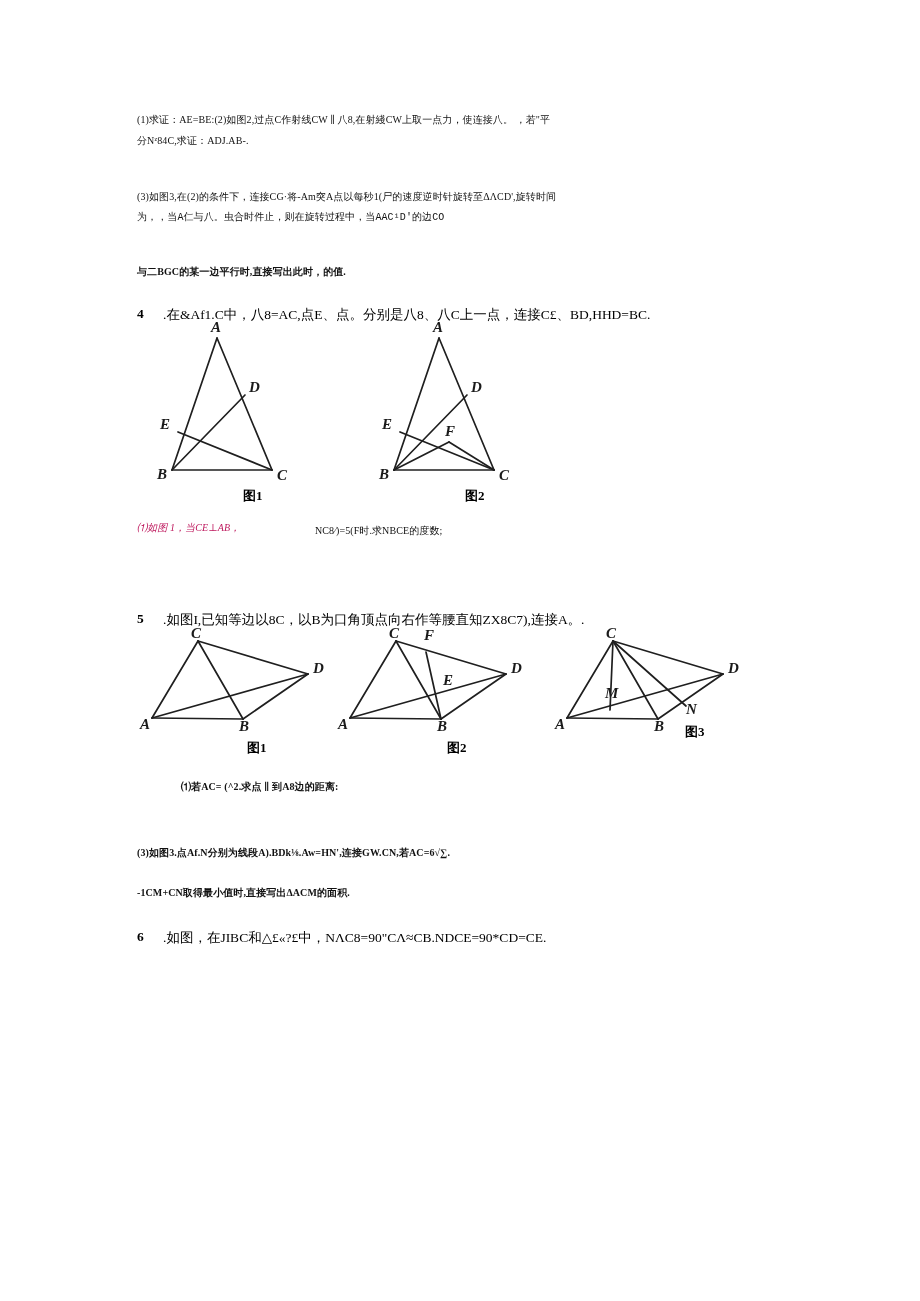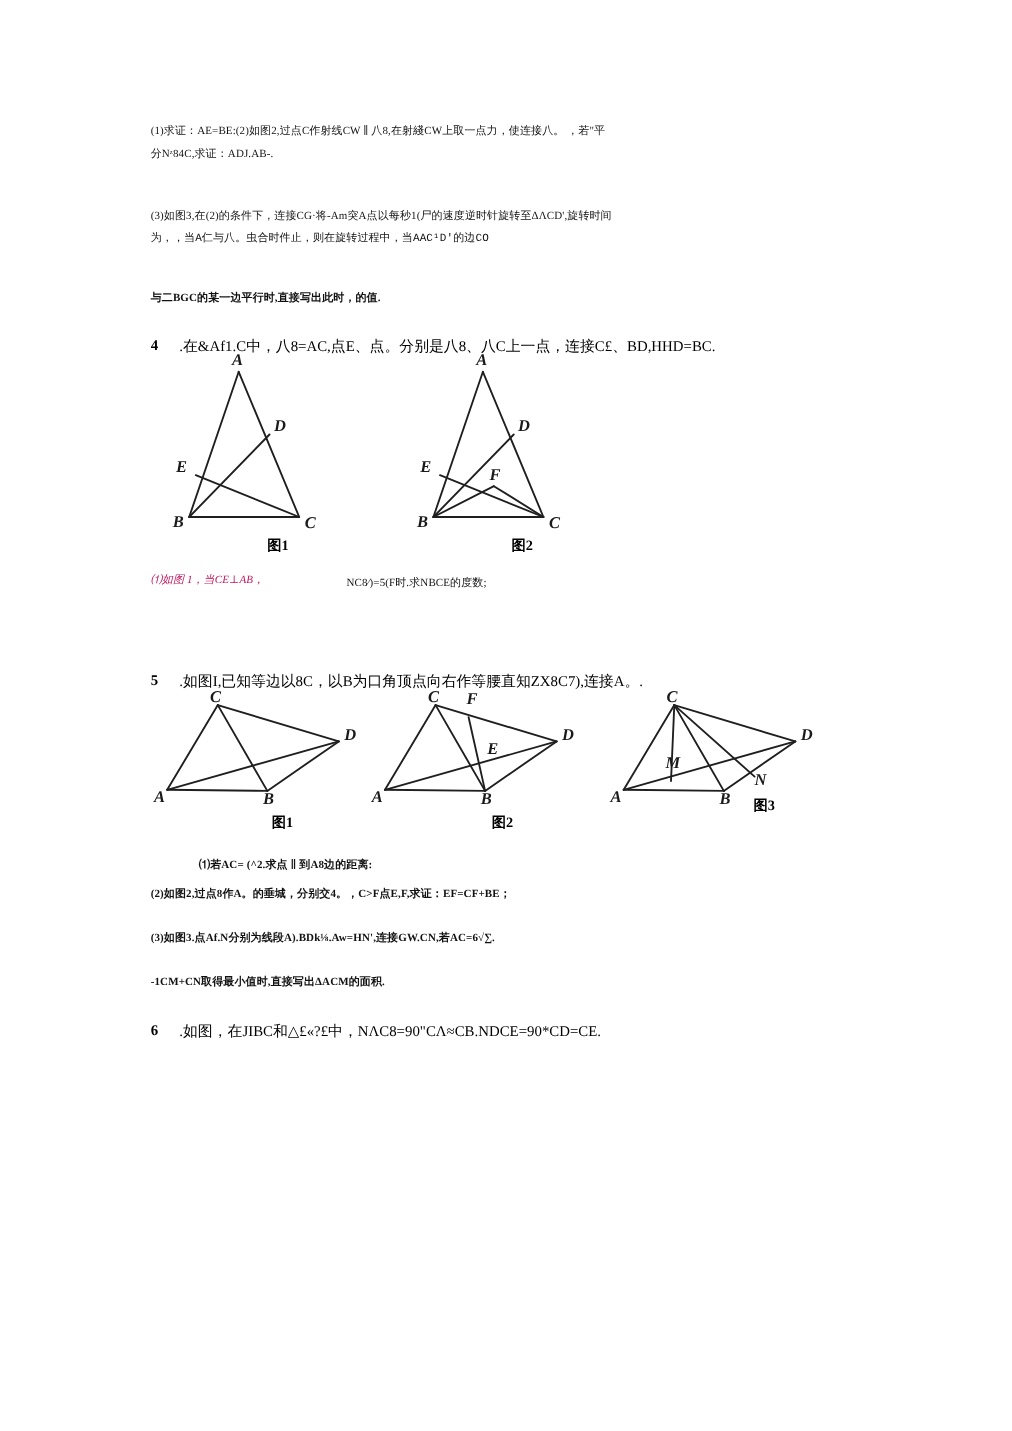--- a/index.html
+++ b/index.html
@@ -188,20 +188,19 @@
       <text class="vlabel" x="50" y="68">M</text>
       <text class="vlabel" x="131" y="84">N</text>
       <text class="vlabel" x="0" y="99">A</text>
       <text class="vlabel" x="99" y="101">B</text>
       <text class="vlabel" x="173" y="43">D</text>
     </svg>
   </div>
   <div class="caption" style="left:647px; top:723px;font-family:Liberation Serif, serif;">图3</div>
 
   <div class="line" style="left:137px; top:780px; font-weight:bold;margin-left:44px;">⑴若AC= (^2.求点 ∥ 到A8边的距离:</div>
-  <div class="line" style="left:137px; top:806px; font-weight:bold;">(2)如图2,过点8作A。的垂城，分别交4。，C&gt;F点E,F,求证：EF=CF+BE；</div>
   <div class="line" style="left:137px; top:846px; font-weight:bold;">(3)如图3.点Af.N分别为线段A).BDk⅛.Aw=HN',连接GW.CN,若AC=6√∑.</div>
   <div class="line" style="left:137px; top:886px; font-weight:bold;">-1CM+CN取得最小值时,直接写出ΔACM的面积.</div>
 
   <div class="qnum" style="left:137px; top:929px;">6</div>
   <div class="qbody" style="left:163px; top:929px;">.如图，在JIBC和△£«?£中，NΛC8=90"CΛ≈CB.NDCE=90*CD=CE.</div>
 
 </div>
 
 </body></html>

